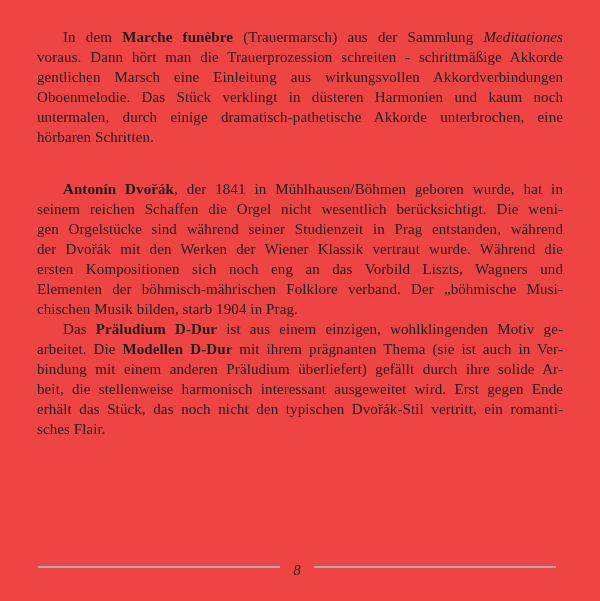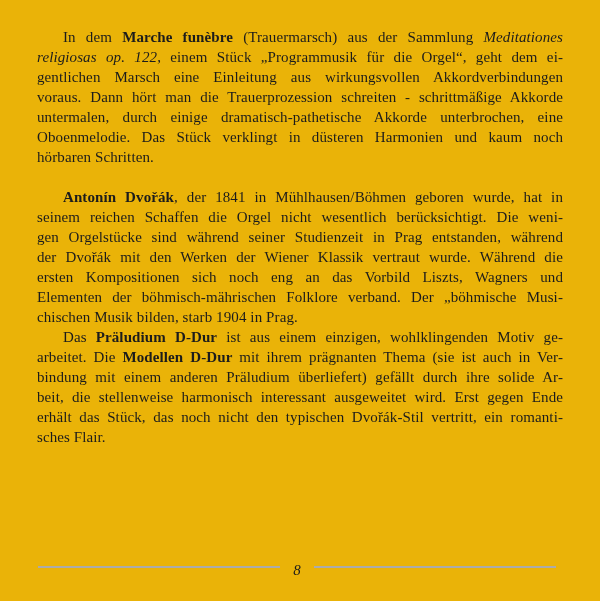--- a/index.html
+++ b/index.html
@@ -15,21 +15,21 @@
     color: #1c1c1c;
     overflow: hidden;
   }
   .text {
     position: absolute;
     left: 37px; right: 37px; top: 27px;
     font-size: 15px;
     line-height: 20px;
     letter-spacing: 0.1px;
   }
-  .para.gap { margin-top: 20px; }
+  .para.gap { margin-top: 32px; }
   .line {
     text-align: justify;
     text-align-last: justify;
     height: 20px;
     overflow: hidden;
   }
   .line.last { text-align-last: left; }
   .line.indent { text-indent: 26px; }
   .b { font-weight: bold; }
   .i { font-style: italic; }
@@ -49,29 +49,28 @@
     font-style: italic;
     font-size: 15px;
     line-height: 17px;
     margin: 0 13px;
     padding-top: 3px;
   }
 </style>
 </head>
 <body>
 
-<div class="page" style="background: #eab308; color: rgb(28, 28, 28);">
+<div class="page" style="background: #ef4444; color: rgb(28, 28, 28);">
   <div class="text">
       <div class="para">
         <div class="line indent"><span class="">In dem </span><span class="b">Marche funèbre</span><span class=""> (Trauermarsch) aus der Sammlung </span><span class=" i">Meditationes</span></div>
-        <div class="line"><span class=" i">religiosas op. 122</span><span class="">, einem Stück „Programmusik für die Orgel“, geht dem ei-</span></div>
+        <div class="line"><span class="">voraus. Dann hört man die Trauerprozession schreiten - schrittmäßige Akkorde</span></div>
         <div class="line"><span class="">gentlichen Marsch eine Einleitung aus wirkungsvollen Akkordverbindungen</span></div>
-        <div class="line"><span class="">voraus. Dann hört man die Trauerprozession schreiten - schrittmäßige Akkorde</span></div>
+        <div class="line"><span class="">Oboenmelodie. Das Stück verklingt in düsteren Harmonien und kaum noch</span></div>
         <div class="line"><span class="">untermalen, durch einige dramatisch-pathetische Akkorde unterbrochen, eine</span></div>
-        <div class="line"><span class="">Oboenmelodie. Das Stück verklingt in düsteren Harmonien und kaum noch</span></div>
         <div class="line last"><span class="">hörbaren Schritten.</span></div>
       </div>
       <div class="para gap">
         <div class="line indent"><span class="b">Antonín Dvořák</span><span class="">, der 1841 in Mühlhausen/Böhmen geboren wurde, hat in</span></div>
         <div class="line"><span class="">seinem reichen Schaffen die Orgel nicht wesentlich berücksichtigt. Die weni-</span></div>
         <div class="line"><span class="">gen Orgelstücke sind während seiner Studienzeit in Prag entstanden, während</span></div>
         <div class="line"><span class="">der Dvořák mit den Werken der Wiener Klassik vertraut wurde. Während die</span></div>
         <div class="line"><span class="">ersten Kompositionen sich noch eng an das Vorbild Liszts, Wagners und</span></div>
         <div class="line"><span class="">Elementen der böhmisch-mährischen Folklore verband. Der „böhmische Musi-</span></div>
         <div class="line last"><span class="">chischen Musik bilden, starb 1904 in Prag.</span></div>

